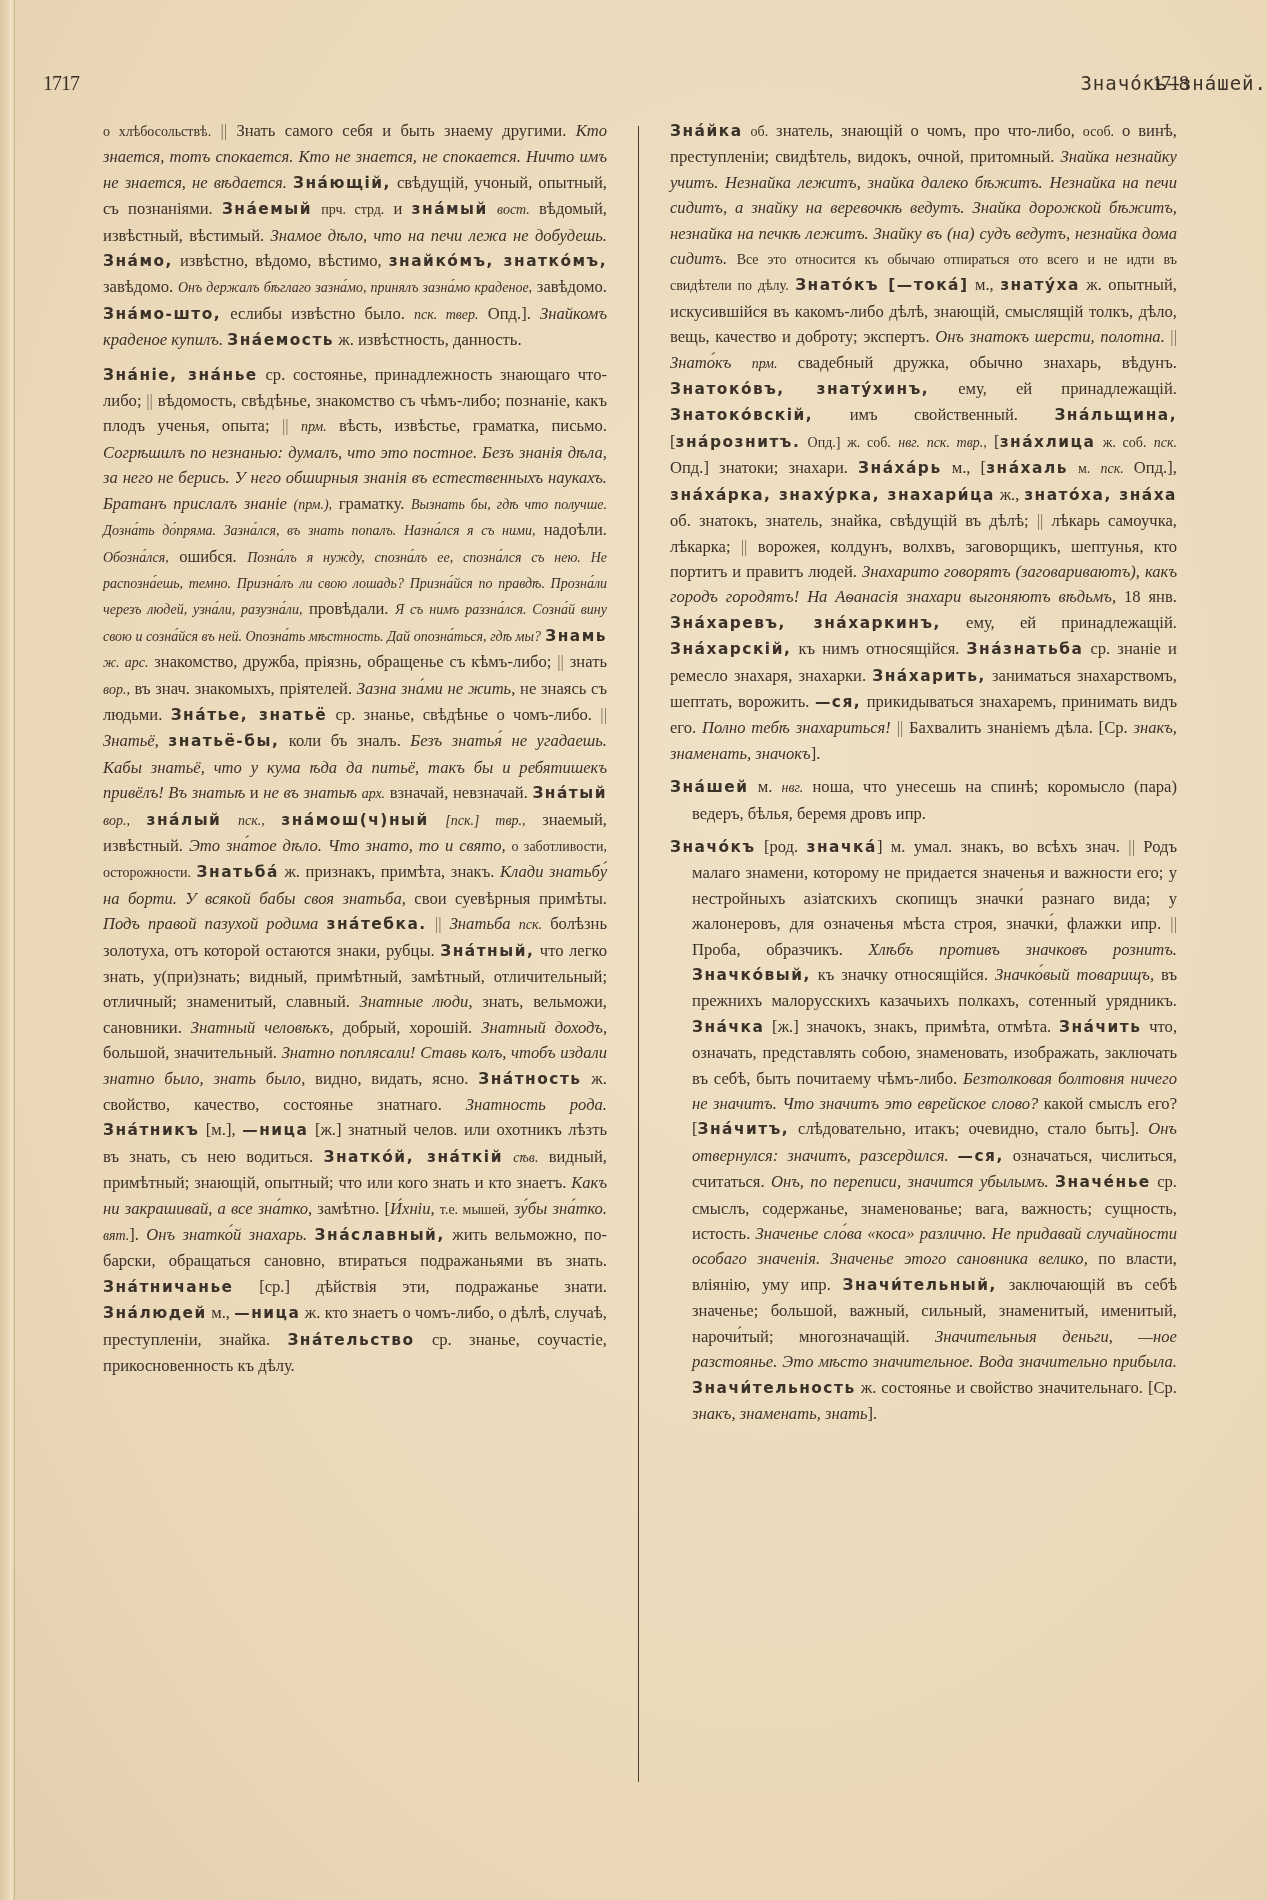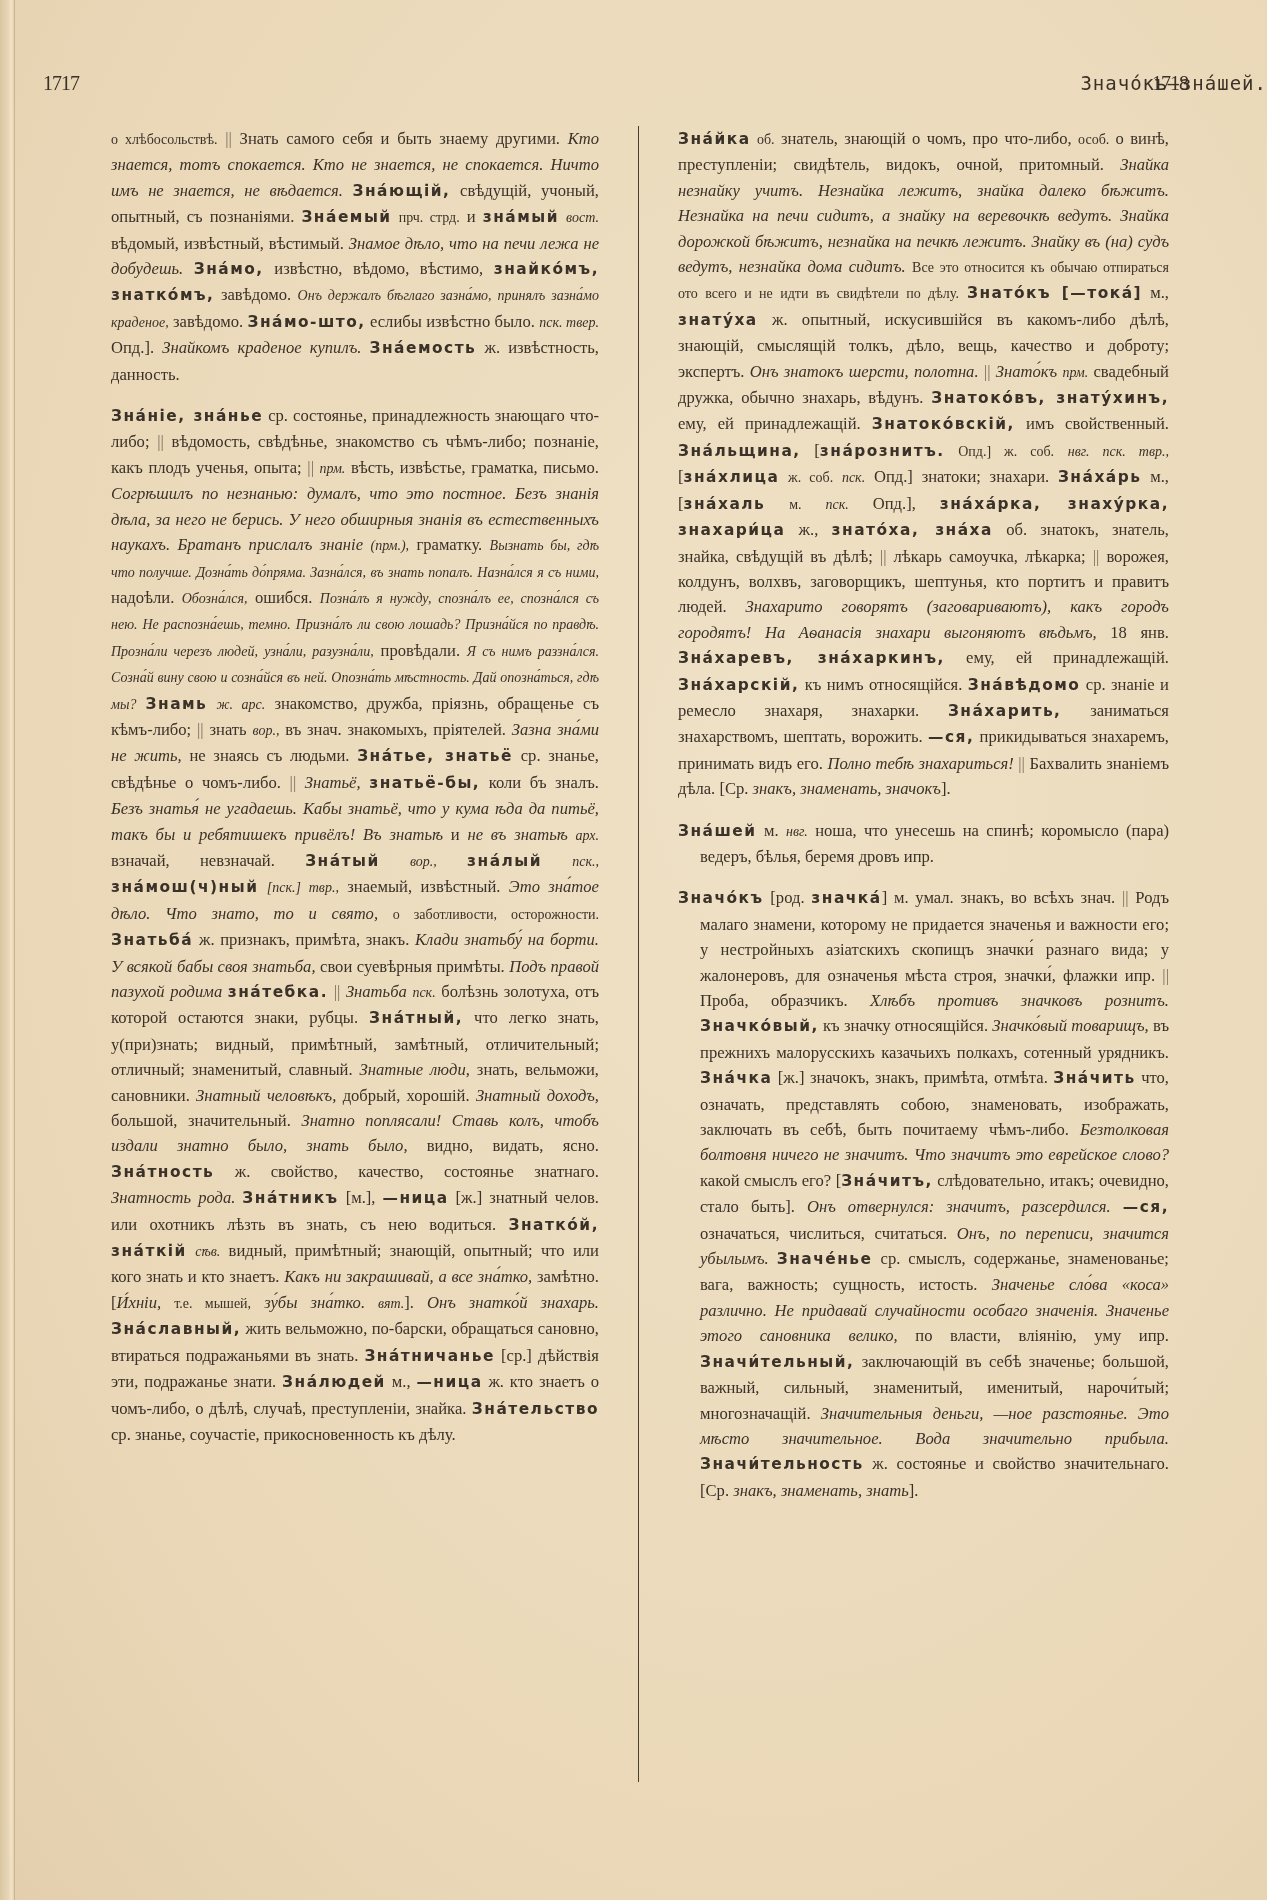--- a/index.html
+++ b/index.html
@@ -34,21 +34,21 @@
     position: absolute; top: 110px;
     font-size: 16.6px; line-height: 25.4px;
     text-align: justify;
   }
   .column.left { left: 80px; width: 520px; }
   .column.right { left: 647px; width: 523px; }
   .divider {
     position: absolute; left: 623px; top: 126px; height: 1656px;
     width: 1px; background: #4a3e30;
   }
-  .entry { margin: 16px; text-indent: 0; }
+  .entry { margin: 8px; text-indent: 0; }
   .entry.hang { padding-left: 22px; text-indent: -22px; }
   .hw { font-family: "DejaVu Sans", "Liberation Sans", sans-serif; font-weight: bold; letter-spacing: 1.5px; font-size: 15.4px; }
   .ex { font-style: italic; }
   .ab { font-style: italic; font-size: 14px; }
   .sm { font-size: 14px; }
   .sep { color: #7b6e5e; }
 </style>
 </head>
 <body>
 
@@ -230,21 +230,21 @@
       <span class="sep">||</span>
       <span>лѣкарь самоучка, лѣкарка;</span>
       <span class="sep">||</span>
       <span>ворожея, колдунъ, волхвъ, заговорщикъ, шептунья, кто портитъ и правитъ людей.</span>
       <span class="ex">Знахарито говорятъ (заговариваютъ), какъ городъ городятъ! На Аѳанасія знахари выгоняютъ вѣдьмъ,</span>
       <span>18 янв.</span>
       <span class="hw">Зна́харевъ, зна́харкинъ,</span>
       <span>ему, ей принадлежащій.</span>
       <span class="hw">Зна́харскій,</span>
       <span>къ нимъ относящійся.</span>
-      <span class="hw">Зна́вѣдомо</span>
+      <span class="hw">Зна́знатьба</span>
       <span>ср. знаніе и ремесло знахаря, знахарки.</span>
       <span class="hw">Зна́харить,</span>
       <span>заниматься знахарствомъ, шептать, ворожить.</span>
       <span class="hw">—ся,</span>
       <span>прикидываться знахаремъ, принимать видъ его.</span>
       <span class="ex">Полно тебѣ знахариться!</span>
       <span class="sep">||</span>
       <span>Бахвалить знаніемъ дѣла. [Ср.</span>
       <span class="ex">знакъ, знаменать, значокъ</span><span>].</span>
     </p>

